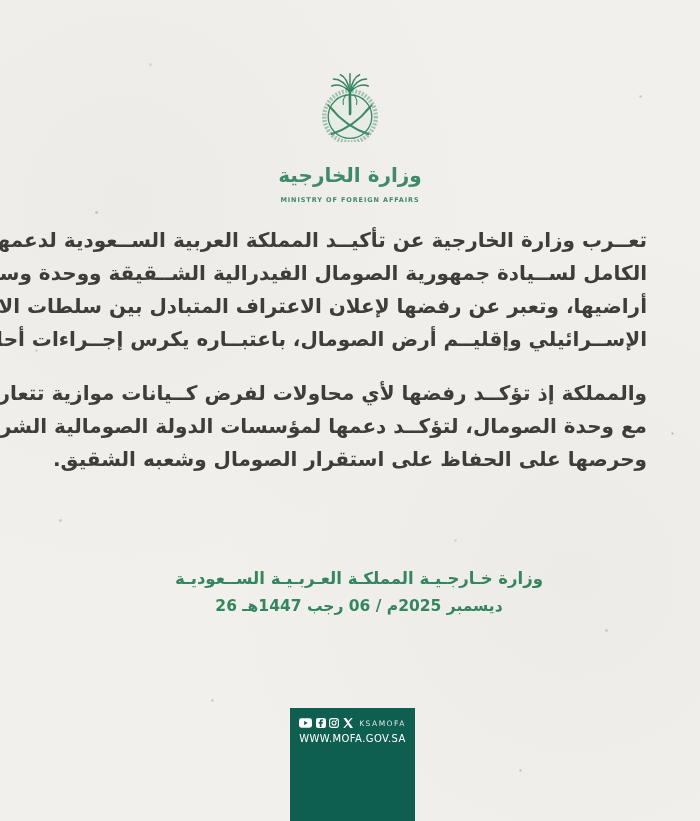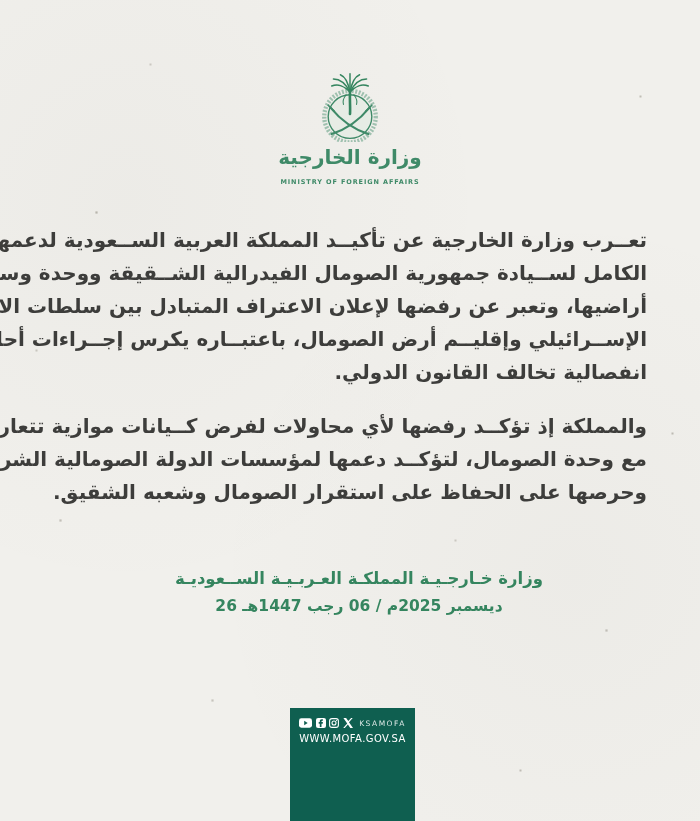--- a/index.html
+++ b/index.html
@@ -25,21 +25,21 @@
       455px 540px 0 0.5px rgba(120,115,102,.30),
       150px 64px 0 0.5px rgba(120,115,102,.30),
       606px 630px 0 0.6px rgba(120,115,102,.38),
       36px 350px 0 0.5px rgba(120,115,102,.32);
   }
 
   
   .logo-block { position:absolute; top:72px; left:0; width:700px; text-align:center; }
   .emblem { display:block; margin:0 auto; }
   .calligraphy {
-    margin-top:2px; font-size:20px; font-weight:bold; color:#3f8a68;
+    margin-top:20px; font-size:20px; font-weight:bold; color:#3f8a68;
     direction:rtl; letter-spacing:0.5px; line-height:26px;
   }
   .ministry-en {
     margin-top:8px; font-size:6.5px; font-weight:bold; letter-spacing:0.9px;
     color:#3f8a68;
   }
 
   
   .statement {
     position:absolute; top:224px; left:53px; width:594px;
@@ -114,21 +114,20 @@
     <div class="calligraphy">وزارة الخارجية</div>
     <div class="ministry-en">MINISTRY OF FOREIGN AFFAIRS</div>
   </div>
 
   <div class="statement">
     <div class="para1">
       <div class="line">تعــرب وزارة الخارجية عن تأكيــد المملكة العربية الســعودية لدعمها</div>
       <div class="line">الكامل لســيادة جمهورية الصومال الفيدرالية الشــقيقة ووحدة وسلامة</div>
       <div class="line">أراضيها، وتعبر عن رفضها لإعلان الاعتراف المتبادل بين سلطات الاحتلال</div>
       <div class="line">الإســرائيلي وإقليــم أرض الصومال، باعتبــاره يكرس إجــراءات أحادية</div>
-      <div class="line last">انفصالية تخالف القانون الدولي.</div>
     </div>
     <div class="para2">
       <div class="line">والمملكة إذ تؤكــد رفضها لأي محاولات لفرض كــيانات موازية تتعارض</div>
       <div class="line">مع وحدة الصومال، لتؤكــد دعمها لمؤسسات الدولة الصومالية الشرعية،</div>
       <div class="line last">وحرصها على الحفاظ على استقرار الصومال وشعبه الشقيق.</div>
     </div>
   </div>
 
   <div class="signature">
     <div class="sig-org">وزارة خـارجـيـة المملكـة العـربـيـة الســعوديـة</div>

